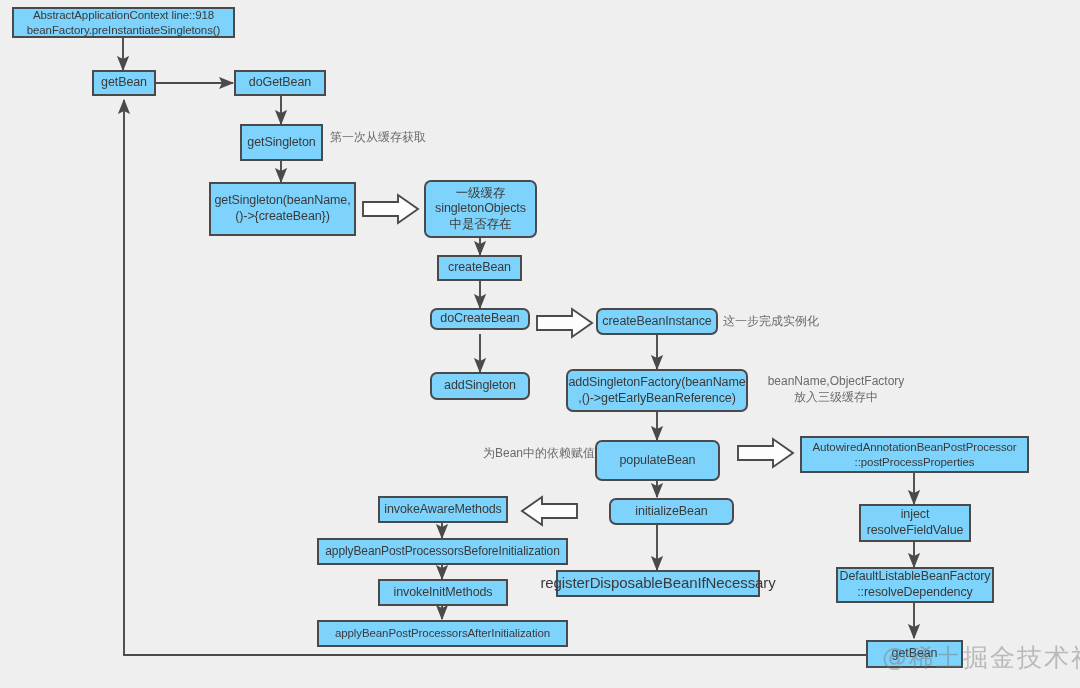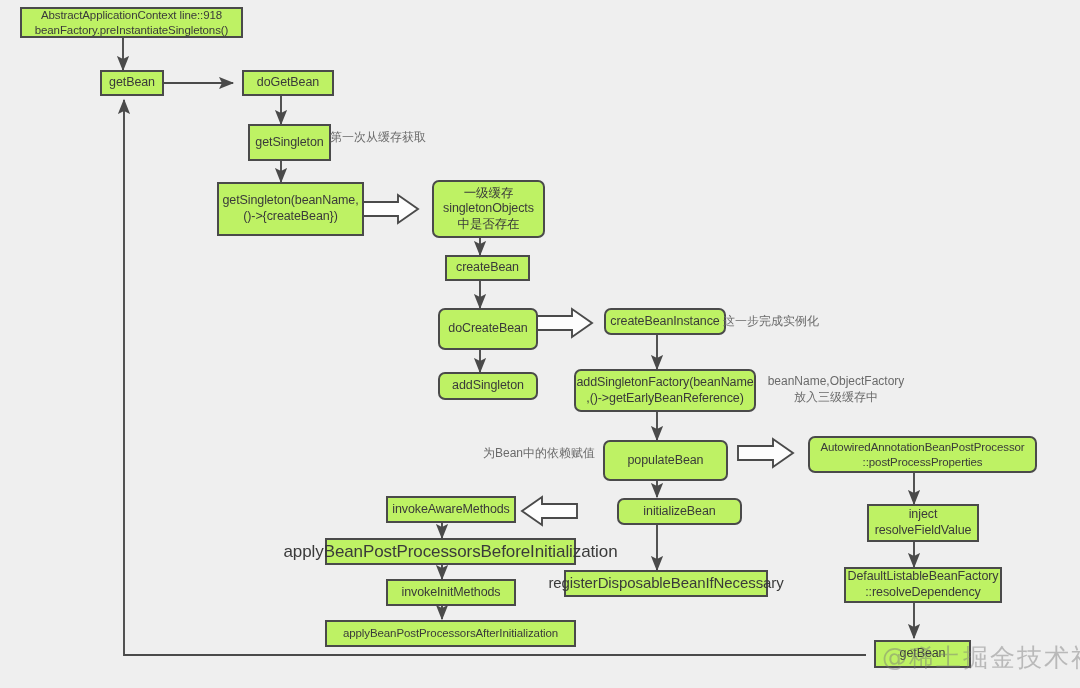--- a/index.html
+++ b/index.html
@@ -11,33 +11,32 @@
     position: relative;
     width: 1080px;
     height: 688px;
     background: #efefef;
     font-family: "Liberation Sans", "DejaVu Sans", sans-serif;
     overflow: hidden;
   }
   .node {
     position: absolute;
     box-sizing: border-box;
-    background: #bef264;
+    background: #7dd3fc;
     border: 2px solid #4a4a4a;
     color: #3a3a3a;
     display: flex;
     align-items: center;
     justify-content: center;
     text-align: center;
     line-height: 1.25;
     font-size: 12.5px;
     letter-spacing: -0.1px;
     white-space: pre-line;
     padding: 2px 5px;
-    margin-left: 8px;
   }
   .node.rounded {
     border-radius: 7px;
   }
   .note {
     position: absolute;
     box-sizing: border-box;
     color: #6a6a6a;
     font-size: 12px;
     line-height: 1.3;
@@ -141,42 +140,42 @@
 
   <div class="node" style="left:209px; top:182px; width:147px; height:54px;">getSingleton(beanName,
 ()-&gt;{createBean})</div>
 
   <div class="node rounded" style="left:424px; top:180px; width:113px; height:58px;">一级缓存
 singletonObjects
 中是否存在</div>
 
   <div class="node" style="left:437px; top:255px; width:85px; height:26px;">createBean</div>
 
-  <div class="node rounded" style="left:430px; top:308px; width:100px; height:42px;">doCreateBean</div>
+  <div class="node rounded" style="left:430px; top:308px; width:100px; height:22px;">doCreateBean</div>
 
   <div class="node rounded" style="left:596px; top:308px; width:122px; height:27px;">createBeanInstance</div>
 
   <div class="node rounded" style="left:430px; top:372px; width:100px; height:28px;">addSingleton</div>
 
   <div class="node rounded" style="left:566px; top:369px; width:182px; height:43px;">addSingletonFactory(beanName
 ,()-&gt;getEarlyBeanReference)</div>
 
   <div class="node rounded" style="left:595px; top:440px; width:125px; height:41px;">populateBean</div>
 
-  <div class="node" style="left:800px; top:436px; width:229px; height:37px; font-size:11.5px;border-radius:7px;">AutowiredAnnotationBeanPostProcessor
+  <div class="node" style="left:800px; top:436px; width:229px; height:37px; font-size:11.5px;">AutowiredAnnotationBeanPostProcessor
 ::postProcessProperties</div>
 
   <div class="node rounded" style="left:609px; top:498px; width:125px; height:27px;">initializeBean</div>
 
   <div class="node" style="left:378px; top:496px; width:130px; height:27px;">invokeAwareMethods</div>
 
   <div class="node" style="left:859px; top:504px; width:112px; height:38px;">inject
 resolveFieldValue</div>
 
-  <div class="node" style="left:317px; top:538px; width:251px; height:27px; font-size:17px;">applyBeanPostProcessorsBeforeInitialization</div>
+  <div class="node" style="left:317px; top:538px; width:251px; height:27px; font-size:12px;">applyBeanPostProcessorsBeforeInitialization</div>
 
   <div class="node" style="left:556px; top:570px; width:204px; height:27px; font-size:15px;">registerDisposableBeanIfNecessary</div>
 
   <div class="node" style="left:836px; top:567px; width:158px; height:36px;">DefaultListableBeanFactory
 ::resolveDependency</div>
 
   <div class="node" style="left:378px; top:579px; width:130px; height:27px;">invokeInitMethods</div>
 
   <div class="node" style="left:317px; top:620px; width:251px; height:27px; font-size:11.5px;">applyBeanPostProcessorsAfterInitialization</div>
 

